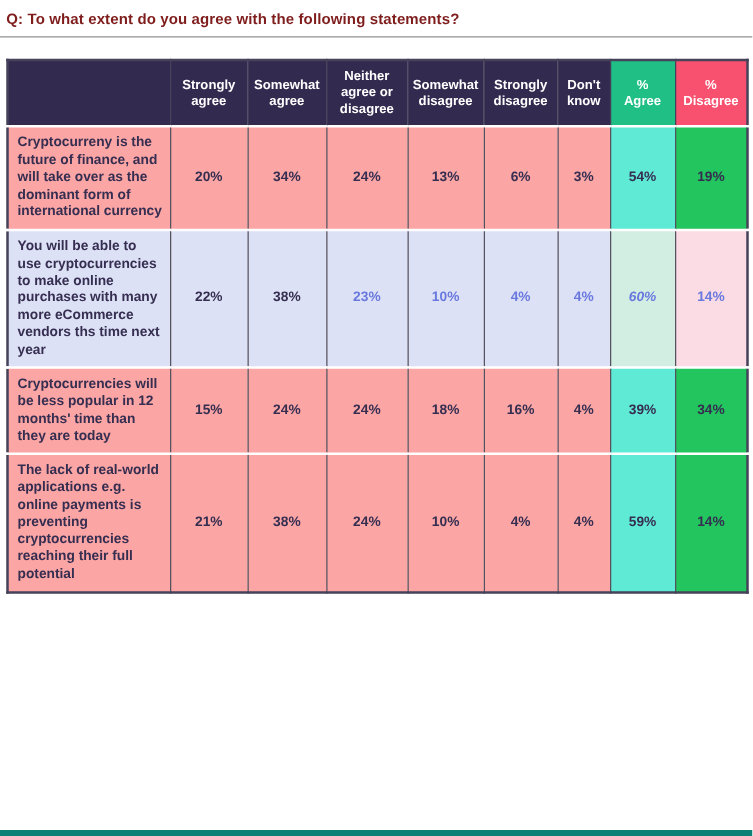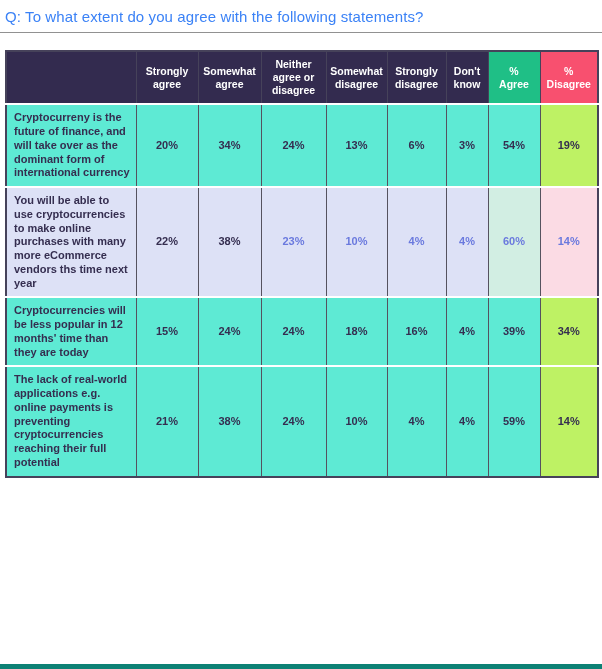--- a/index.html
+++ b/index.html
@@ -5,23 +5,23 @@
   * { box-sizing: border-box; }
   html, body {
     margin: 0; padding: 0;
     width: 602px; height: 669px;
     background: #ffffff;
     font-family: "Liberation Sans", sans-serif;
     overflow: hidden;
     position: relative;
   }
   .page-title {
-    color: #3b82f6;
-    font-weight: normal;
-    font-size: 15px;
+    color: #7f1d1d;
+    font-weight: bold;
+    font-size: 12px;
     padding: 8px 6px 0 5px;
     letter-spacing: 0.1px;
   }
   .title-rule {
     border: none;
     border-top: 1px solid #919191;
     margin: 7px 0 0 0;
     width: 602px;
   }
   table.survey {
@@ -54,25 +54,25 @@
     vertical-align: middle;
     color: #352e50;
     padding: 4px 2px;
     line-height: 1.25;
   }
   td.label {
     text-align: left;
     padding: 6px 5px 6px 7px;
     font-size: 11px;
   }
-  tr.light td { background: #5eead4; }
+  tr.light td { background: #fca5a5; }
   tr.dark  td { background: #dde1f6; }
   tr.light td.agree    { background: #5eead4; }
-  tr.light td.disagree { background: #bef264; }
-  tr.dark  td.agree    { background: #d2eee3; }
+  tr.light td.disagree { background: #22c55e; }
+  tr.dark  td.agree    { background: #d2eee3; font-style: italic; }
   tr.dark  td.disagree { background: #fbdbe4; }
   td.hl { color: #6a79de; }
   .bottom-bar {
     position: absolute;
     left: 0; bottom: 0;
     width: 602px; height: 5px;
     background: #0d8175;
   }
 </style>
 </head>

